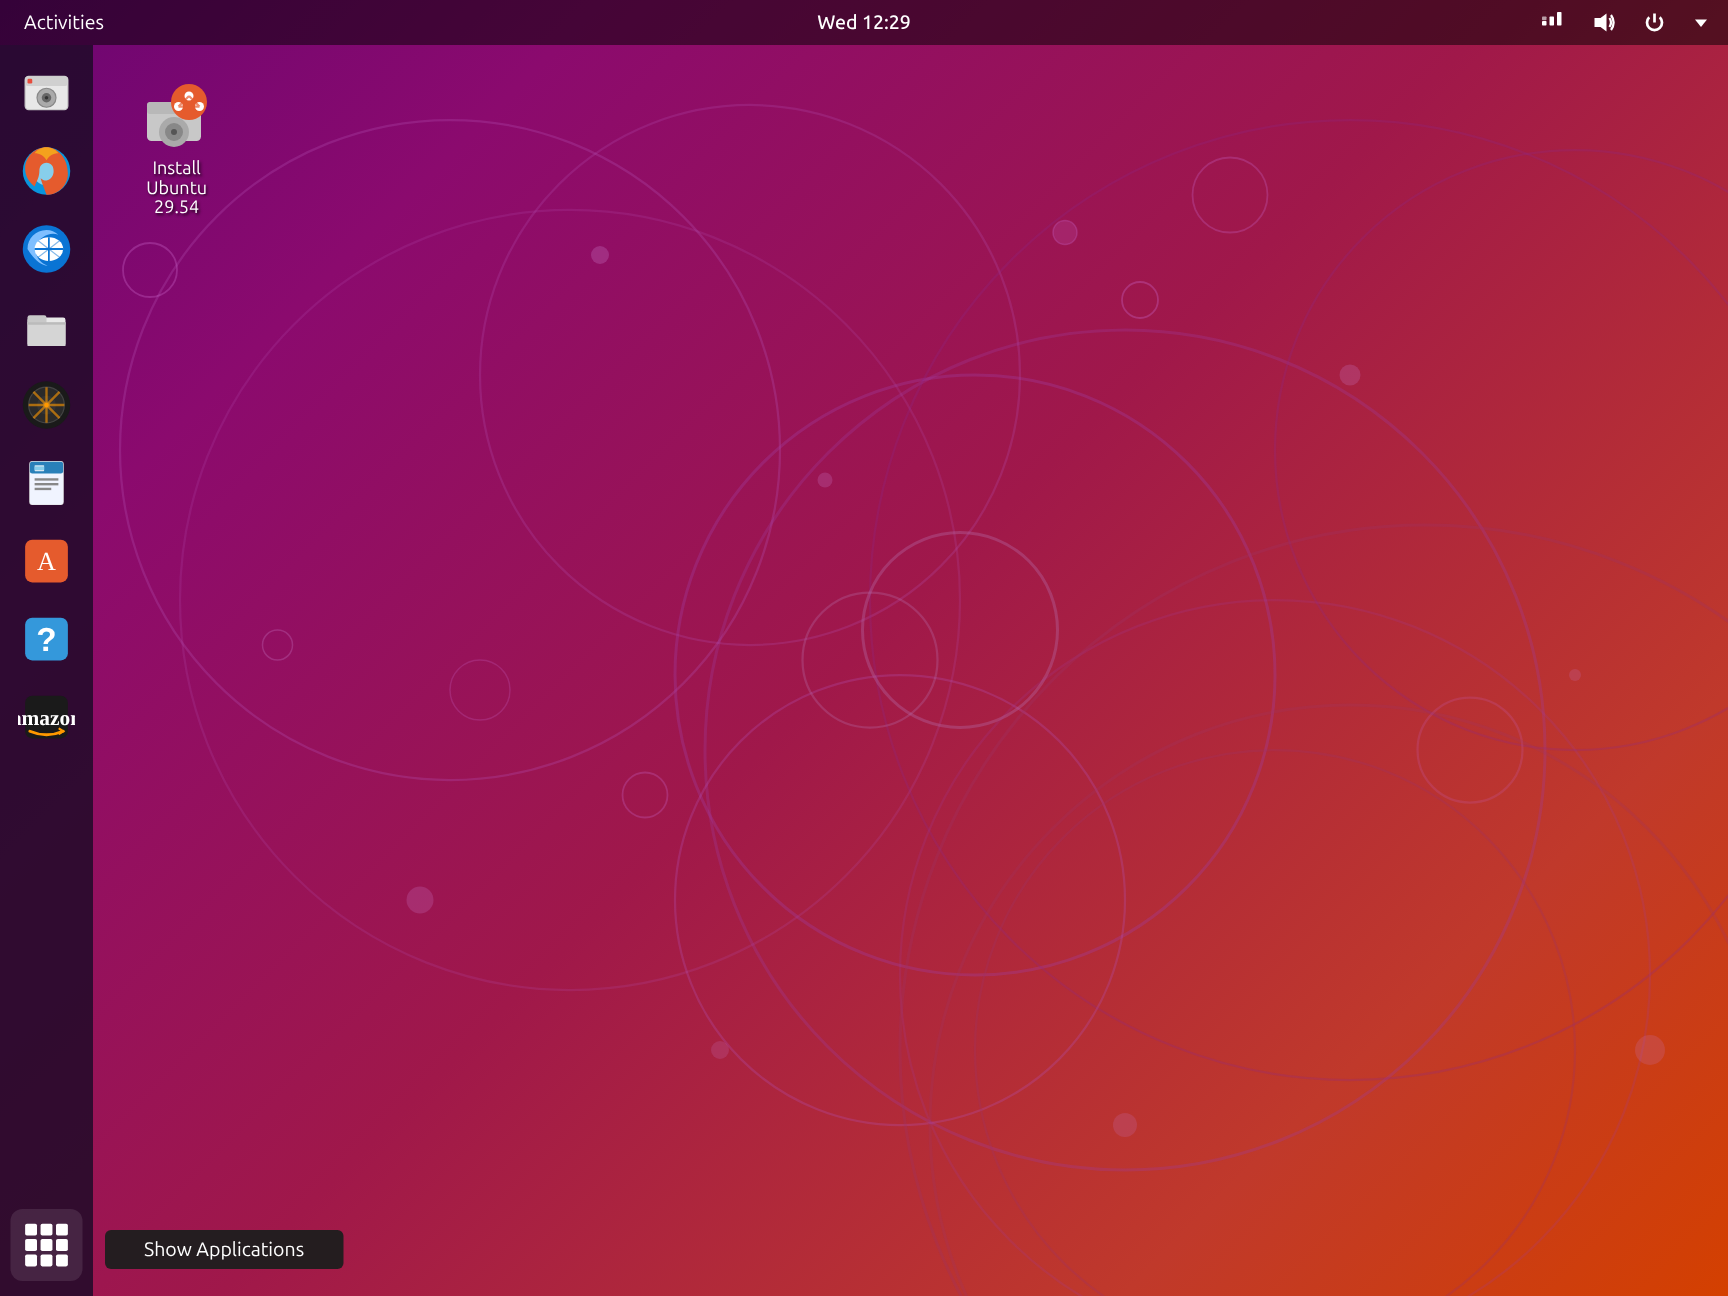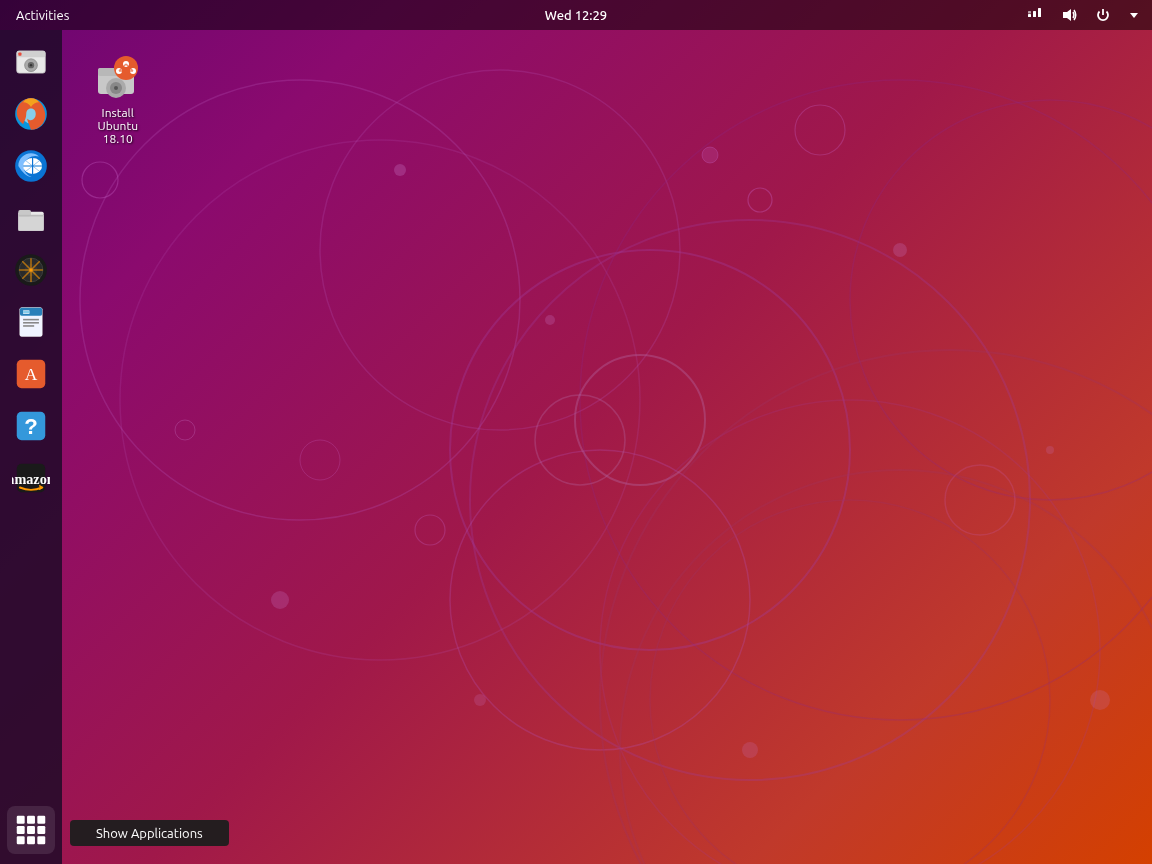--- a/index.html
+++ b/index.html
@@ -377,15 +377,15 @@
       <circle cx="36" cy="18" r="12" fill="#e55b2d"></circle>
       <circle cx="36" cy="14" r="3" fill="white"></circle>
       <circle cx="43" cy="21" r="3" fill="white"></circle>
       <circle cx="29" cy="21" r="3" fill="white"></circle>
       <path d="M36,14 L43,21 M43,21 L29,21 M29,21 L36,14" stroke="#e55b2d" stroke-width="1.5" fill="none" opacity="0.7"></path>
     </svg>
   </div>
   <div class="icon-label">
     <span>Install</span><br>
     <span>Ubuntu</span><br>
-    <span>18.10</span>
+    <span>29.54</span>
   </div>
 </div>
 
 </body></html>

